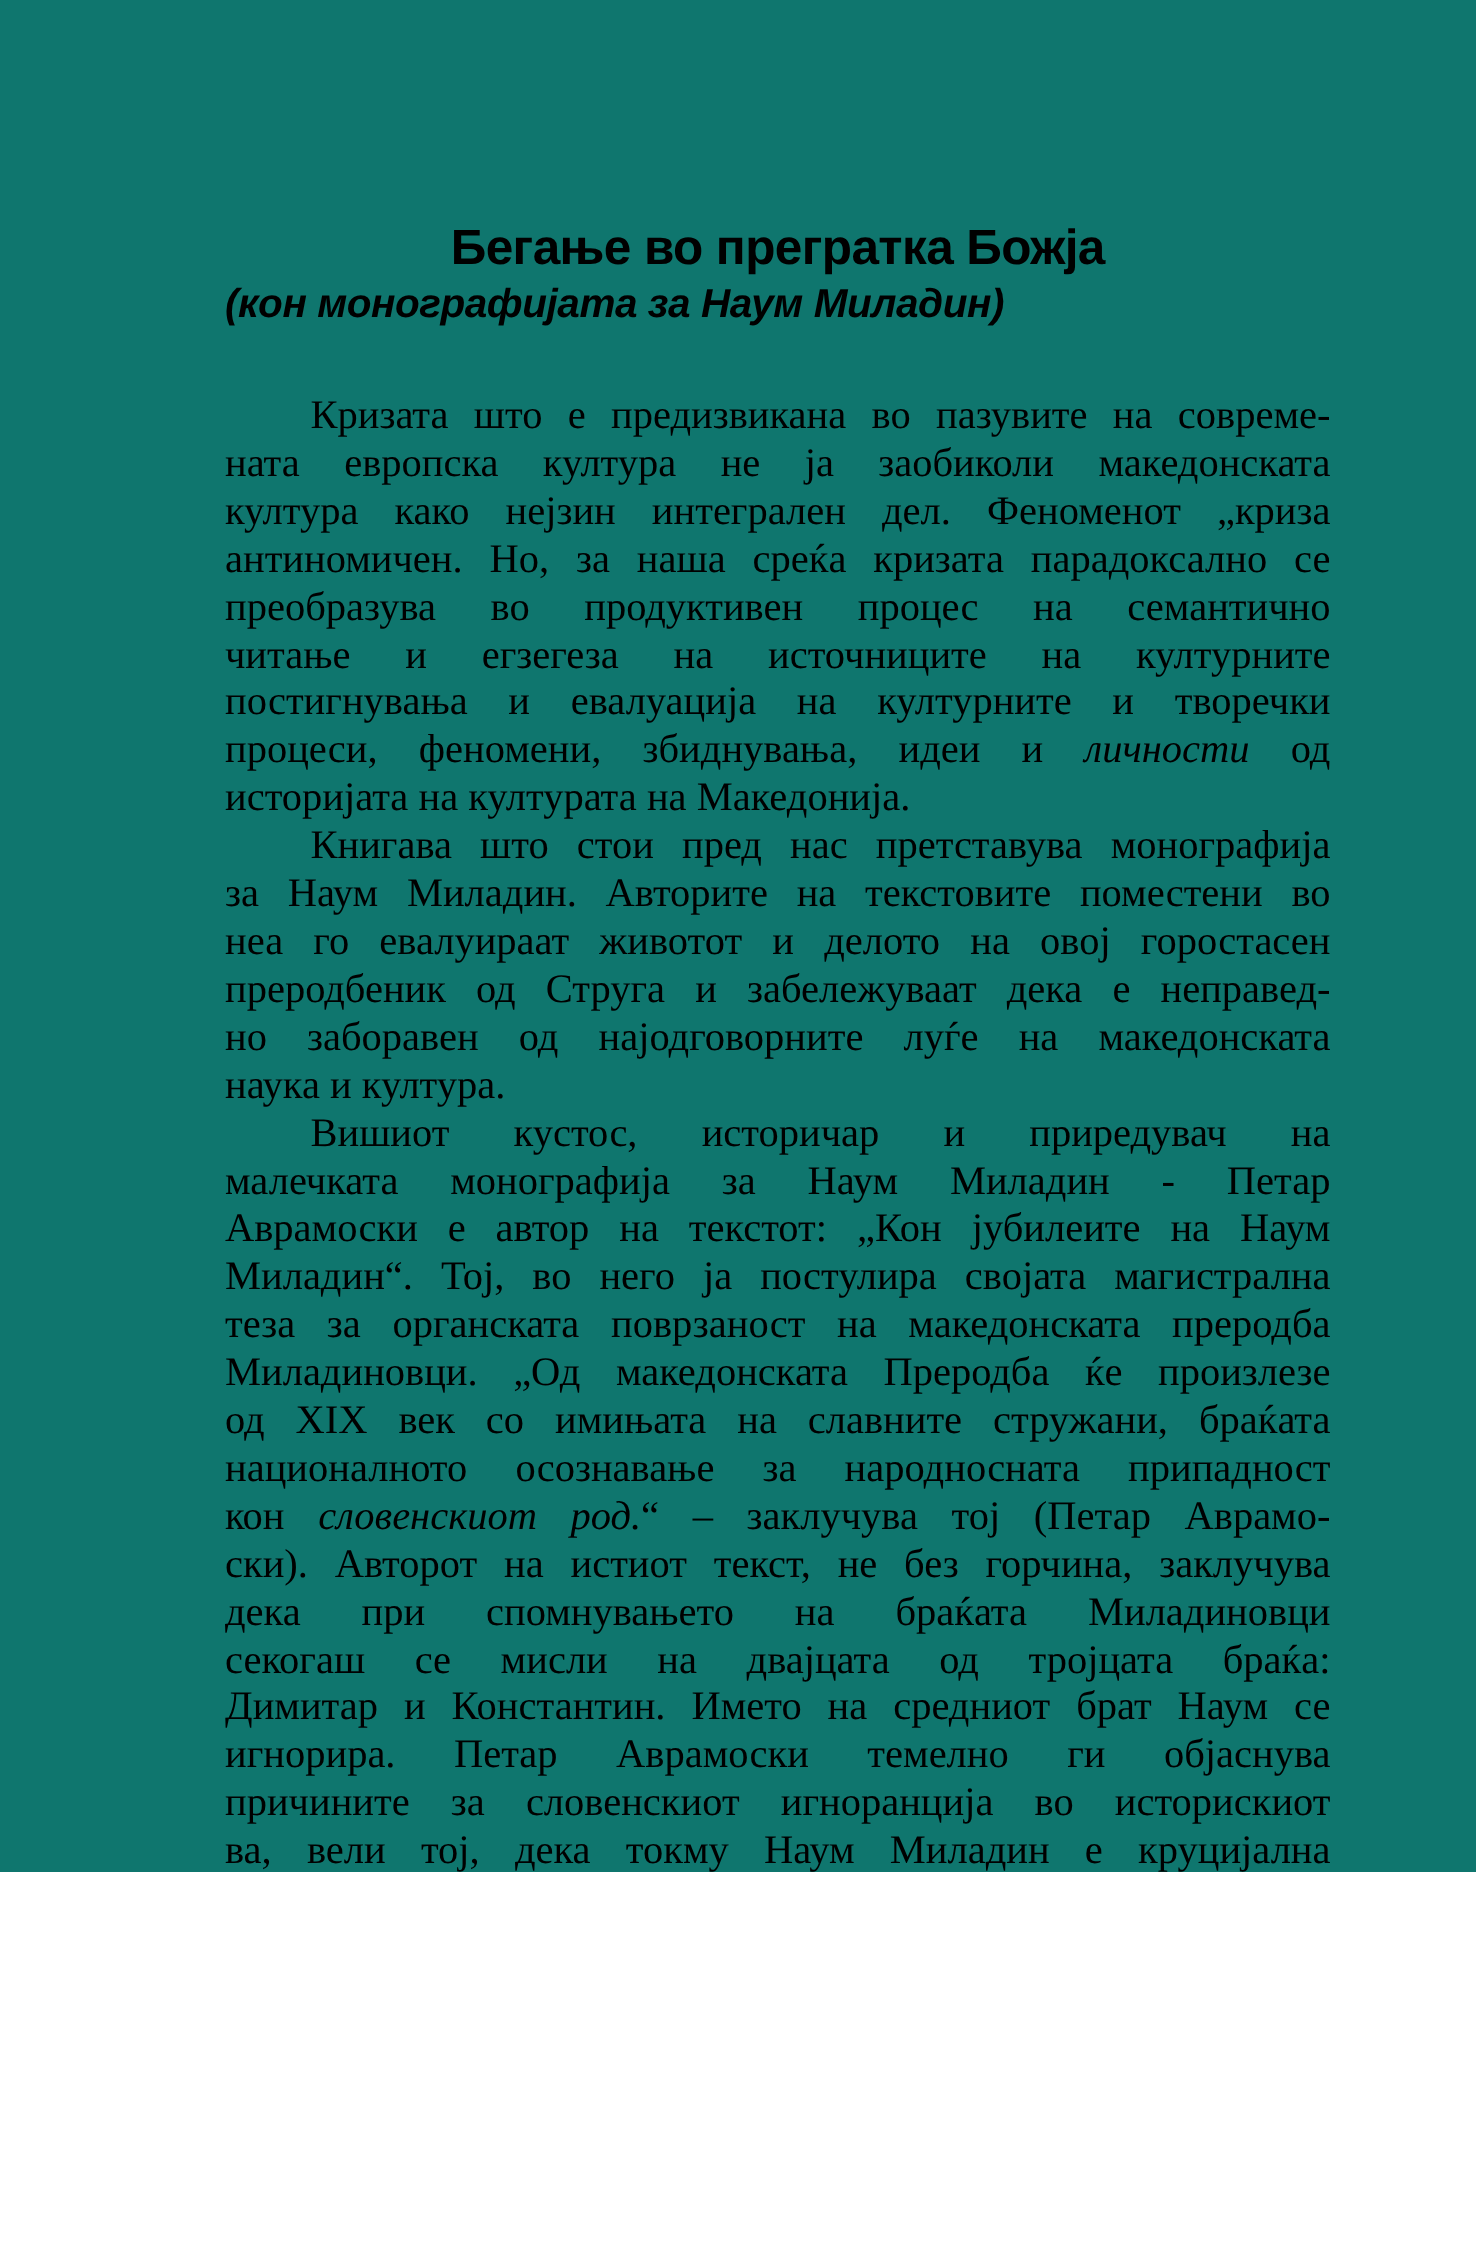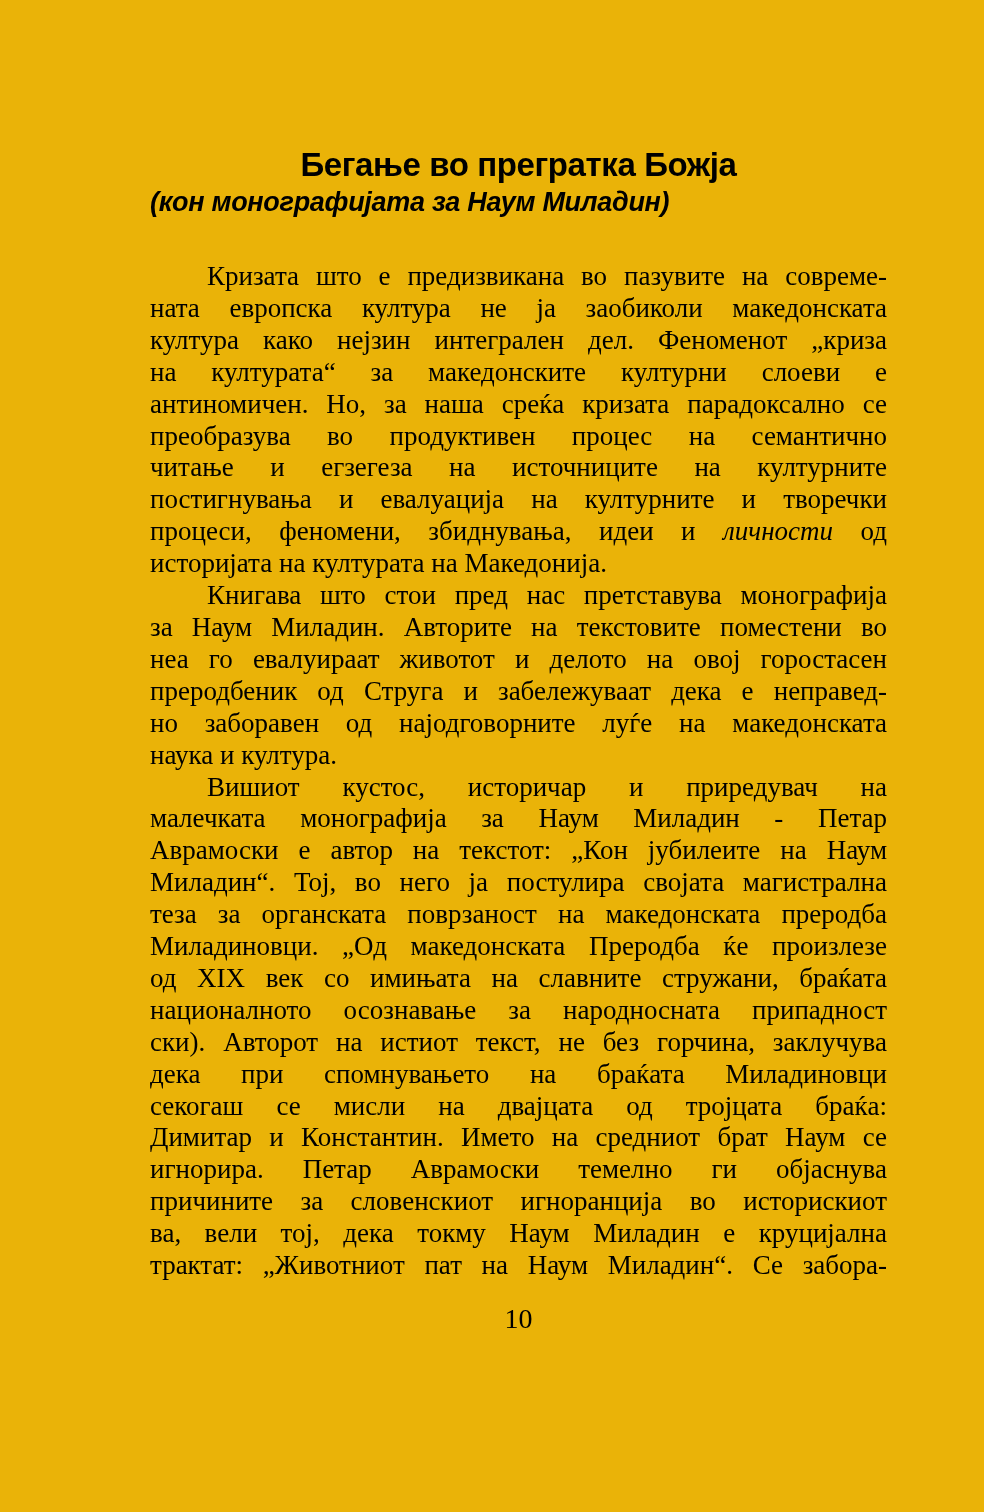--- a/index.html
+++ b/index.html
@@ -3,22 +3,22 @@
 <meta charset="utf-8">
 <style>
   html, body {
     margin: 0;
     padding: 0;
     background: #ffffff;
   }
   .page {
     position: relative;
     width: 984px;
-    height: 1512px;
-    background: #eab308;
+    height: 1248px;
+    background: #0f766e;
     color: #000000;
     overflow: hidden;
   }
   .content {
     position: absolute;
     left: 150px;
     top: 146px;
     width: 737px;
   }
   .title {
@@ -76,41 +76,41 @@
 <body>
 
 <div class="page">
   <div class="content">
     <h1 class="title">Бегање во прегратка Божја</h1>
     <h2 class="subtitle">(кон монографијата за Наум Миладин)</h2>
     <div class="body-text">
         <div class="line j ind"><span>Кризата што е предизвикана во пазувите на совреме-</span></div>
         <div class="line j"><span>ната европска култура не ја заобиколи македонската</span></div>
         <div class="line j"><span>култура како нејзин интегрален дел. Феноменот „криза</span></div>
-        <div class="line j"><span>на културата“ за македонските културни слоеви е</span></div>
         <div class="line j"><span>антиномичен. Но, за наша среќа кризата парадоксално се</span></div>
         <div class="line j"><span>преобразува во продуктивен процес на семантично</span></div>
         <div class="line j"><span>читање и егзегеза на источниците на културните</span></div>
         <div class="line j"><span>постигнувања и евалуација на културните и творечки</span></div>
         <div class="line j"><span>процеси, феномени, збиднувања, идеи и </span><i>личности</i><span> од</span></div>
         <div class="line"><span>историјата на културата на Македонија.</span></div>
         <div class="line j ind"><span>Книгава што стои пред нас претставува монографија</span></div>
         <div class="line j"><span>за Наум Миладин. Авторите на текстовите поместени во</span></div>
         <div class="line j"><span>неа го евалуираат животот и делото на овој горостасен</span></div>
         <div class="line j"><span>преродбеник од Струга и забележуваат дека е неправед-</span></div>
         <div class="line j"><span>но заборавен од најодговорните луѓе на македонската</span></div>
         <div class="line"><span>наука и култура.</span></div>
         <div class="line j ind"><span>Вишиот кустос, историчар и приредувач на</span></div>
         <div class="line j"><span>малечката монографија за Наум Миладин - Петар</span></div>
         <div class="line j"><span>Аврамоски е автор на текстот: „Кон јубилеите на Наум</span></div>
         <div class="line j"><span>Миладин“. Тој, во него ја постулира својата магистрална</span></div>
         <div class="line j"><span>теза за органската поврзаност на македонската преродба</span></div>
         <div class="line j"><span>Миладиновци. „Од македонската Преродба ќе произлезе</span></div>
         <div class="line j"><span>од XIX век со имињата на славните стружани, браќата</span></div>
         <div class="line j"><span>националното осознавање за народносната припадност</span></div>
+        <div class="line j"><span>кон </span><i>словенскиот род.</i><span>“ – заклучува тој (Петар Аврамо-</span></div>
         <div class="line j"><span>ски). Авторот на истиот текст, не без горчина, заклучува</span></div>
         <div class="line j"><span>дека при спомнувањето на браќата Миладиновци</span></div>
         <div class="line j"><span>секогаш се мисли на двајцата од тројцата браќа:</span></div>
         <div class="line j"><span>Димитар и Константин. Името на средниот брат Наум се</span></div>
         <div class="line j"><span>игнорира. Петар Аврамоски темелно ги објаснува</span></div>
         <div class="line j"><span>причините за словенскиот игноранција во историскиот</span></div>
         <div class="line j"><span>ва, вели тој, дека токму Наум Миладин е круцијална</span></div>
         <div class="line j"><span>трактат: „Животниот пат на Наум Миладин“. Се забора-</span></div>
       </div>
     <div class="page-number">10</div>

